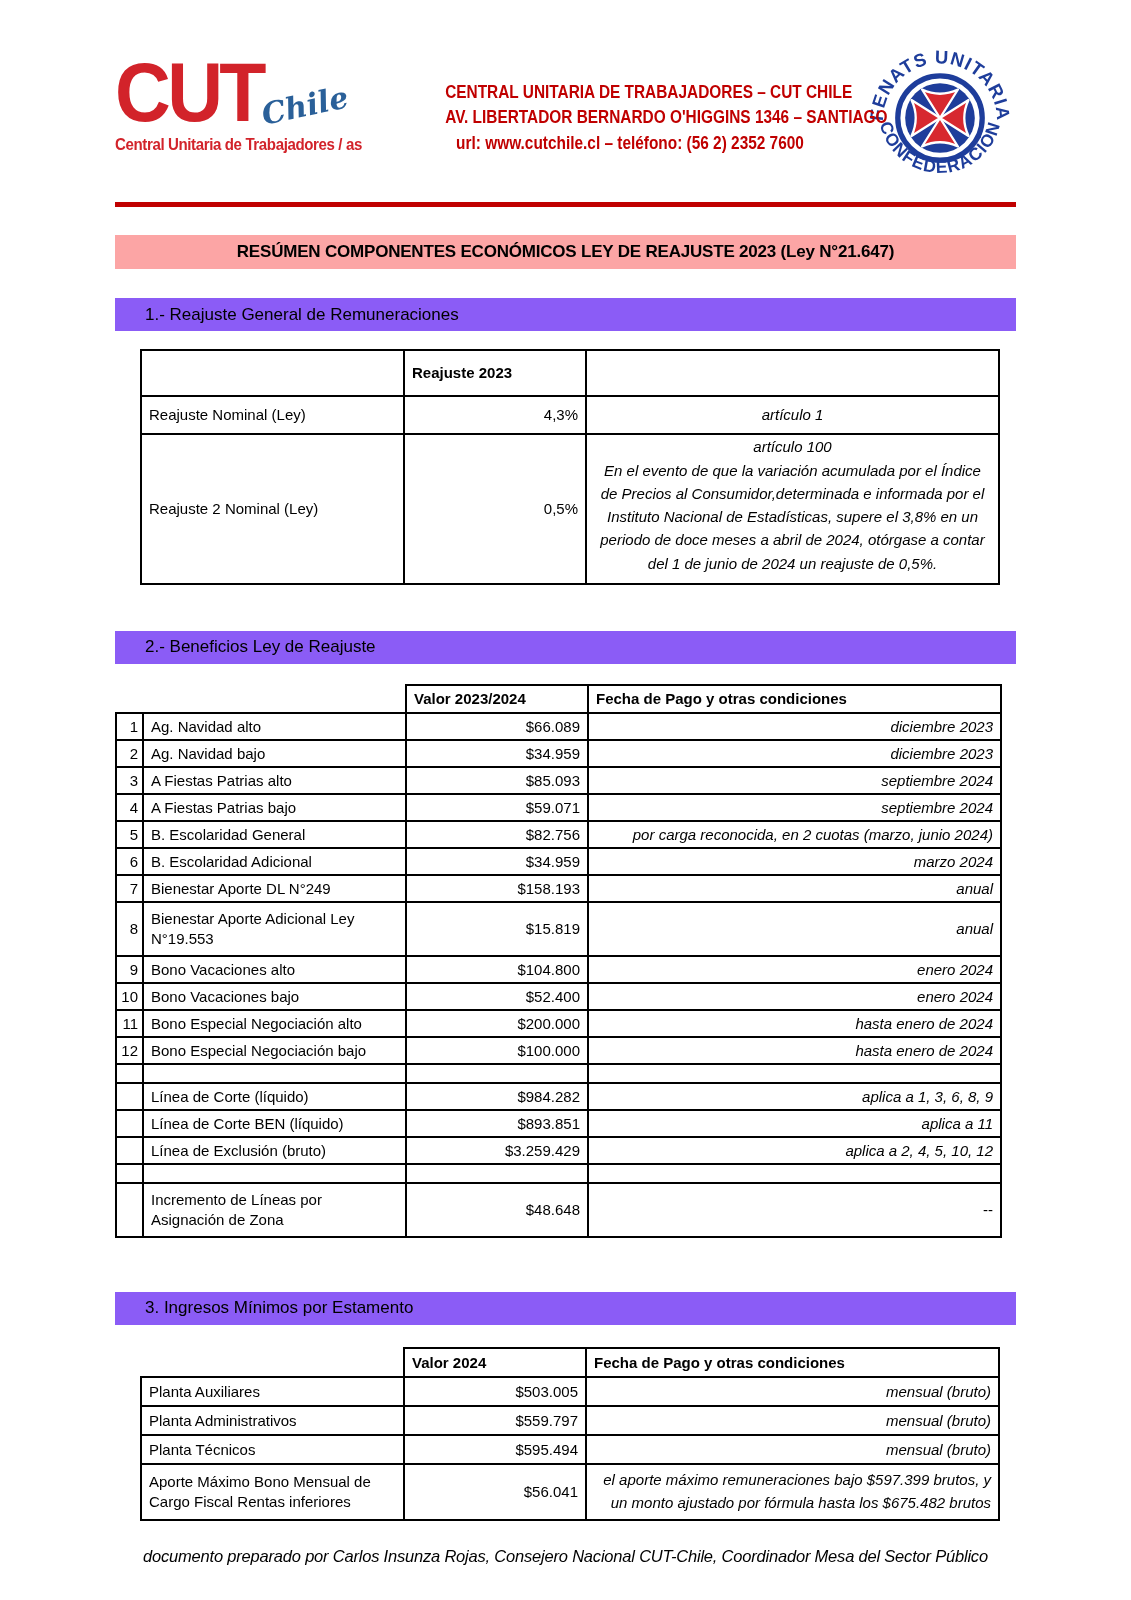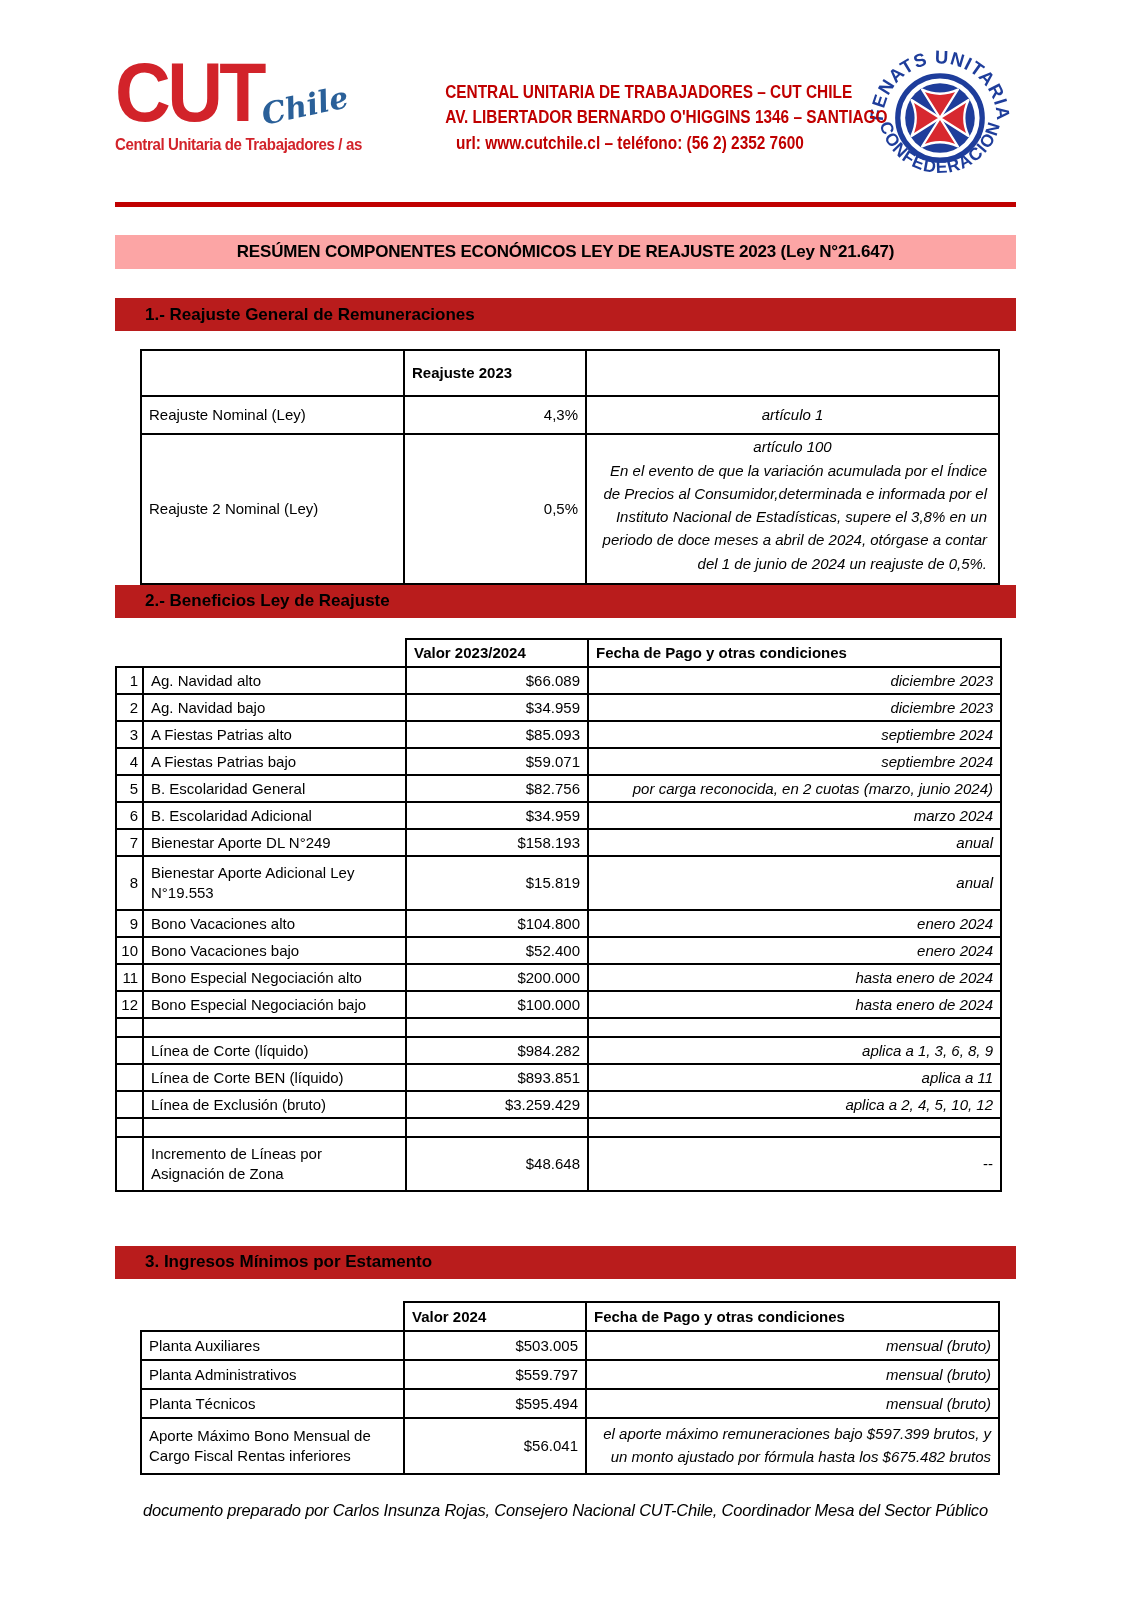--- a/index.html
+++ b/index.html
@@ -83,29 +83,29 @@
     display: flex;
     align-items: center;
     justify-content: center;
     font-weight: bold;
     font-size: 17px;
     letter-spacing: -0.2px;
   }
   .section-bar {
     margin: 0 115px;
     height: 33px;
-    background: #b91c1c;
+    background: #8b5cf6;
     display: flex;
     align-items: center;
     padding-left: 30px;
-    font-weight: bold;
+    font-weight: normal;
     font-size: 17px;
   }
   .sb1 { margin-top: 29px; }
-  .sb2 { }
+  .sb2 { margin-top: 46px; }
   .sb3 { margin-top: 54px; }
 
   
   table { border-collapse: collapse; table-layout: fixed; }
   td { border: 2px solid #000; padding: 2px 7px; font-size: 15px; line-height: 1.3; vertical-align: middle; }
   td.ghost { border: none; background: transparent; }
 
   .t1 { margin: 18px 0 0 140px; width: 860px; }
   .t2 { margin: 20px 0 0 115px; width: 885px; }
   .t3 { margin: 22px 9px 0 140px; width: 860px; }
@@ -118,21 +118,21 @@
   .t-num   { text-align: right; padding: 1px 4px 1px 2px; }
   .t-label { text-align: left; }
   .t-value { text-align: right; }
   .t-cond  { text-align: right; font-style: italic; }
   .t-cond.plain { font-style: normal; }
 
   .hdr { font-weight: bold; text-align: left; font-style: normal; }
   .t1 td.h1 { height: 46px; }
   .t1 td.r1 { height: 38px; }
   .t1 .cond-title { text-align: center; font-style: italic; }
-  .t1 .cond-body  { text-align: right; font-style: italic; padding: 2px 4px 6px 4px; line-height: 1.55; font-size: 15px; }
+  .t1 .cond-body  { text-align: center; font-style: italic; padding: 2px 4px 6px 4px; line-height: 1.55; font-size: 15px; }
   .t1 td.r2 { vertical-align: middle; }
 
   .t2 td { height: 27px; }
   .t2 tr.hrow td { height: 28px; border-radius: 10px; }
   .t2 tr.tall td { height: 54px; }
   .t2 tr.spacer td { height: 19px; }
   .t3 td { height: 29px; }
   .t3 tr.tall td { height: 56px; }
   .t3 tr.tall .t-cond { line-height: 1.5; }
 

